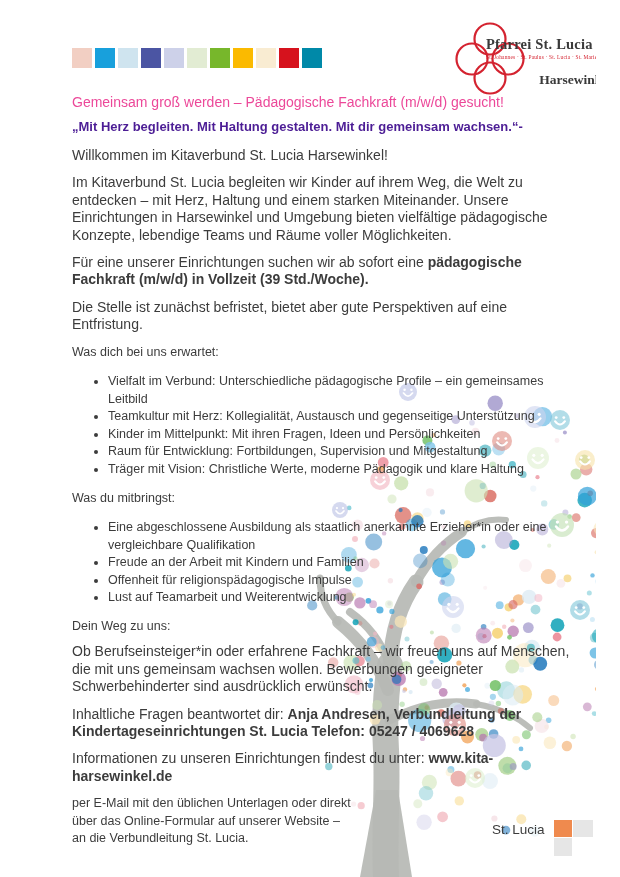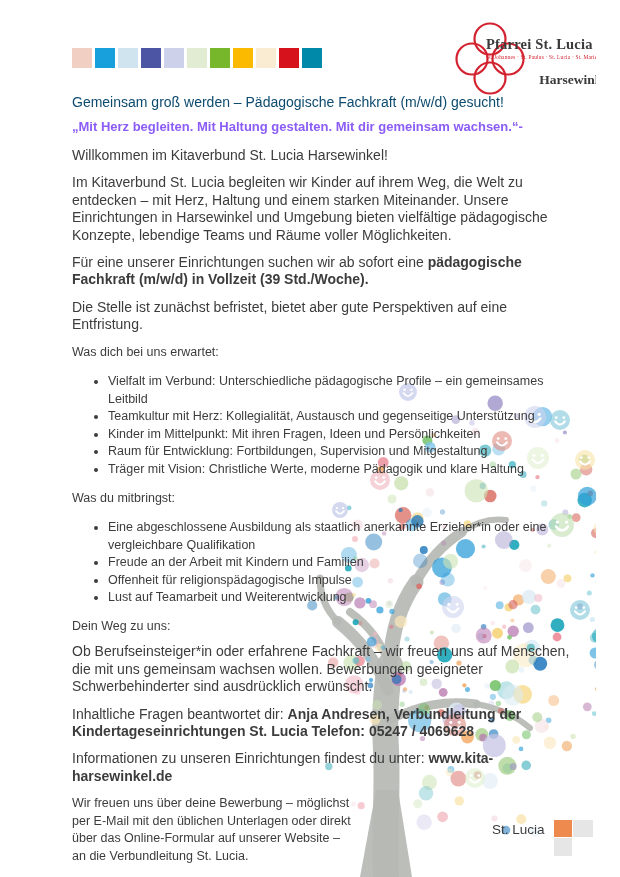--- a/index.html
+++ b/index.html
@@ -11,22 +11,22 @@
   .strip{position:absolute;left:72px;top:48px;display:flex;gap:3px;z-index:2;}
   .hsq{width:20px;height:20px;}
   .logo{position:absolute;left:448px;top:20px;width:164px;height:78px;z-index:2;}
   .logo svg{position:absolute;left:0;top:2px;}
   .logo-text{position:absolute;left:38px;top:16px;width:128px;font-family:"Liberation Serif",serif;}
   .logo-title{font-size:14.5px;font-weight:600;color:#3a3a3a;white-space:nowrap;letter-spacing:.2px;}
   .logo-sub{font-size:5.4px;color:#d42330;white-space:nowrap;margin-top:1px;letter-spacing:.2px;}
   .logo-city{font-size:13.5px;font-weight:600;color:#3a3a3a;text-align:right;margin-top:12px;padding-right:2px;}
   
   .content{position:absolute;left:72px;top:94px;width:500px;z-index:1;}
-  .title{margin:0 0 9px;font-size:14px;font-weight:500;color:#0c4a6e;}
-  .subtitle{margin:0 0 13px;font-size:13px;font-weight:700;color:#8b5cf6;}
+  .title{margin:0 0 9px;font-size:14px;font-weight:500;color:#ec4899;}
+  .subtitle{margin:0 0 13px;font-size:13px;font-weight:700;color:#4c1d95;}
   p{margin:8px 0 10px;font-size:14px;line-height:17.4px;}
   strong,b{font-weight:700;}
   .sec-h{margin:1px 0 8px;font-size:12.5px;line-height:17.4px;
          text-underline-offset:2px;}
   ul{margin:12px 0 11px;padding-left:36px;}
   li{font-size:12.5px;line-height:17.6px;}
   .closing div{font-size:12.5px;line-height:17.6px;}
   
   .footer{position:absolute;left:460px;top:820px;display:flex;align-items:flex-start;gap:9px;z-index:2;margin-left:32px;}
   .footer-label{font-size:13.5px;color:#3c3c3c;line-height:19px;}
@@ -406,21 +406,20 @@
     </ul>
 
     <div class="sec-h">Dein Weg zu uns:</div>
     <p>Ob Berufseinsteiger*in oder erfahrene Fachkraft – wir freuen uns auf Menschen, die mit uns gemeinsam wachsen wollen. Bewerbungen geeigneter Schwerbehinderter sind ausdrücklich erwünscht.</p>
 
     <p><span>Inhaltliche Fragen beantwortet dir: </span><strong>Anja Andresen, Verbundleitung der Kindertageseinrichtungen St. Lucia Telefon: 05247 / 4069628</strong></p>
 
     <p><span>Informationen zu unseren Einrichtungen findest du unter: </span><strong>www.kita-harsewinkel.de</strong></p>
 
     <div class="closing">
-      <div>Wir freuen uns über deine Bewerbung – möglichst</div>
       <div>per E-Mail mit den üblichen Unterlagen oder direkt</div>
       <div>über das Online-Formular auf unserer Website –</div>
       <div>an die Verbundleitung St. Lucia.</div>
     </div>
   </div>
 
   <div class="footer">
     <div class="footer-label">St. Lucia</div>
     <div class="fgrid">
       <div class="fsq" style="background-color: rgb(239, 138, 78);"></div>

